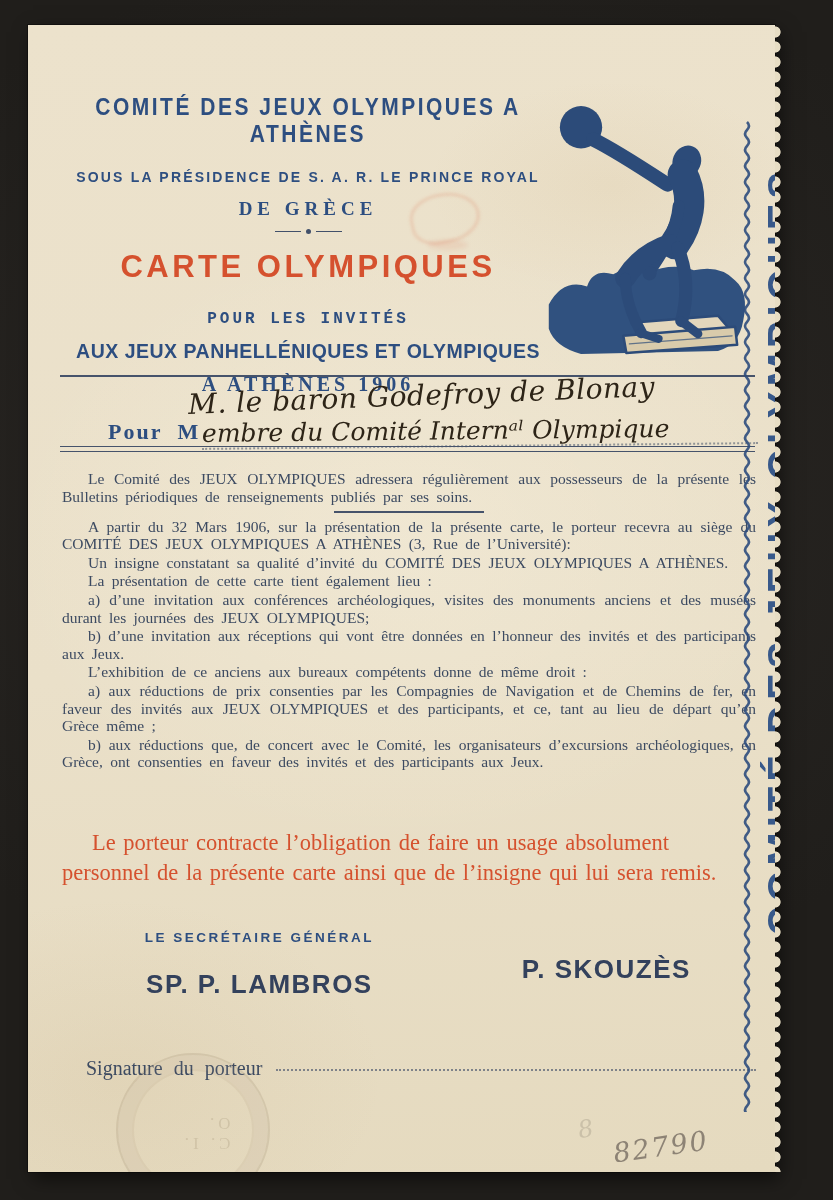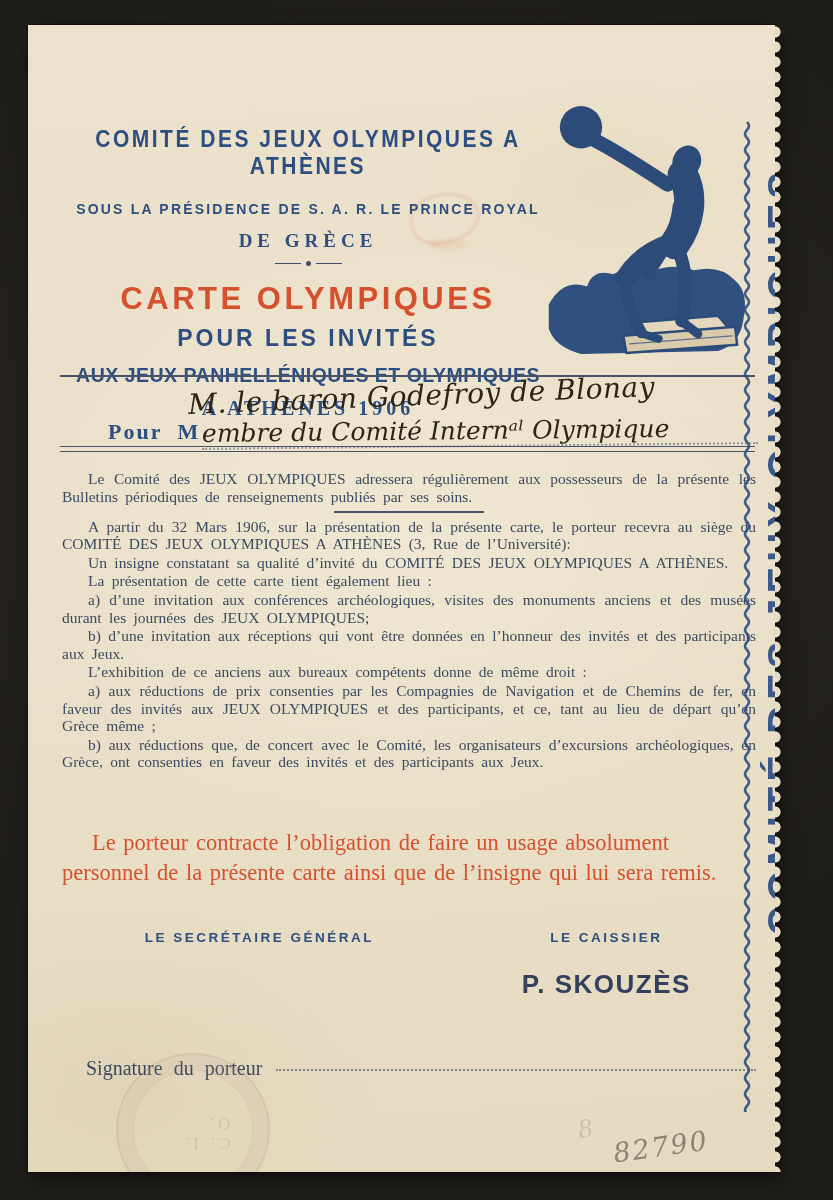--- a/index.html
+++ b/index.html
@@ -20,29 +20,29 @@
     box-shadow:0 0 0 1px rgba(0,0,0,.35), 5px 7px 18px rgba(0,0,0,.55);
     overflow:hidden;
   }
   
   .perf{
     position:absolute;left:775px;top:25px;width:12px;height:1147px;
     background-image:radial-gradient(circle 6px at 0px 7px, #e7ddc4 5.2px, rgba(0,0,0,0) 6px);
     background-size:12px 15px;background-repeat:repeat-y;
   }
   
-  .header-block{position:absolute;top:104px;left:30px;width:500px;text-align:center;color:#2d4e80;}
+  .header-block{position:absolute;top:72px;left:30px;width:500px;text-align:center;color:#2d4e80;}
   .h-line1{font-family:"Liberation Sans",sans-serif;font-weight:700;font-size:21px;letter-spacing:2.5px;transform:scaleY(1.12);}
   .h-line2{font-family:"Liberation Sans",sans-serif;font-weight:700;font-size:14px;letter-spacing:2.2px;margin-top:24px;}
   .h-line3{font-family:"Liberation Serif",serif;font-weight:700;font-size:19px;letter-spacing:5px;margin-top:13px;}
   .orn{display:flex;align-items:center;justify-content:center;gap:5px;margin-top:9px;}
   .orn .bar{width:26px;height:1.5px;background:#41506a;}
   .orn .dot{width:5px;height:5px;border-radius:50%;background:#41506a;}
   .t-main{font-family:"Liberation Sans",sans-serif;font-weight:700;font-size:31px;letter-spacing:3.5px;color:#d5512e;margin-top:15px;}
-  .t-sub1{font-family:Liberation Sans, sans-serif;font-weight:700;font-size:23px;letter-spacing:3px;margin-top:8px;}
+  .t-sub1{font-family:Liberation Mono, monospace;font-weight:700;font-size:16px;letter-spacing:3px;margin-top:25px;}
   .t-sub2{font-family:"Liberation Sans",sans-serif;font-weight:700;font-size:19.5px;letter-spacing:.5px;margin-top:11px;transform:scaleY(1.08);}
   .t-sub3{font-family:"Liberation Serif",serif;font-weight:700;font-size:20px;letter-spacing:4px;margin-top:11px;}
   
   .rule{position:absolute;left:32px;width:695px;background:#46536b;height:1.8px;}
   .rule-top{top:350px;}
   .rule-double{position:absolute;left:32px;width:695px;top:421px;height:4px;border-top:1.7px solid #46536b;border-bottom:1.7px solid #46536b;}
   
   .script{font-family:"DejaVu Serif",serif;font-style:italic;color:#2d2417;}
   .name-script{position:absolute;top:352px;left:160px;width:570px;font-size:28px;transform:rotate(-2.2deg);letter-spacing:.5px;white-space:nowrap;}
   .pour-row{position:absolute;top:391px;left:80px;width:650px;display:flex;align-items:baseline;}
@@ -154,23 +154,23 @@
     <p>L’exhibition de ce anciens aux bureaux compétents donne de même droit :</p>
     <p>a) aux réductions de prix consenties par les Compagnies de Navigation et de Chemins de fer, en faveur des invités aux JEUX OLYMPIQUES et des participants, et ce, tant au lieu de départ qu’en Grèce même ;</p>
     <p>b) aux réductions que, de concert avec le Comité, les organisateurs d’excursions archéologiques, en Grèce, ont consenties en faveur des invités et des participants aux Jeux.</p>
   </div>
 
   <div class="notice">Le porteur contracte l’obligation de faire un usage absolument personnel de la présente carte ainsi que de l’insigne qui lui sera remis.</div>
 
   <div class="sig-row">
     <div class="sig-col left">
       <div class="sig-role">LE SECRÉTAIRE GÉNÉRAL</div>
+      <div class="sig-name">SP. P. LAMBROS</div>
     </div>
     <div class="sig-col right">
-      <div class="sig-role">LE CAISSIER</div>
       <div class="sig-name">P. SKOUZÈS</div>
     </div>
   </div>
 
   <div class="sigline">
     <span class="sigline-label">Signature du porteur</span>
     <span class="sigline-dots"></span>
   </div>
 
   <div class="seal">

